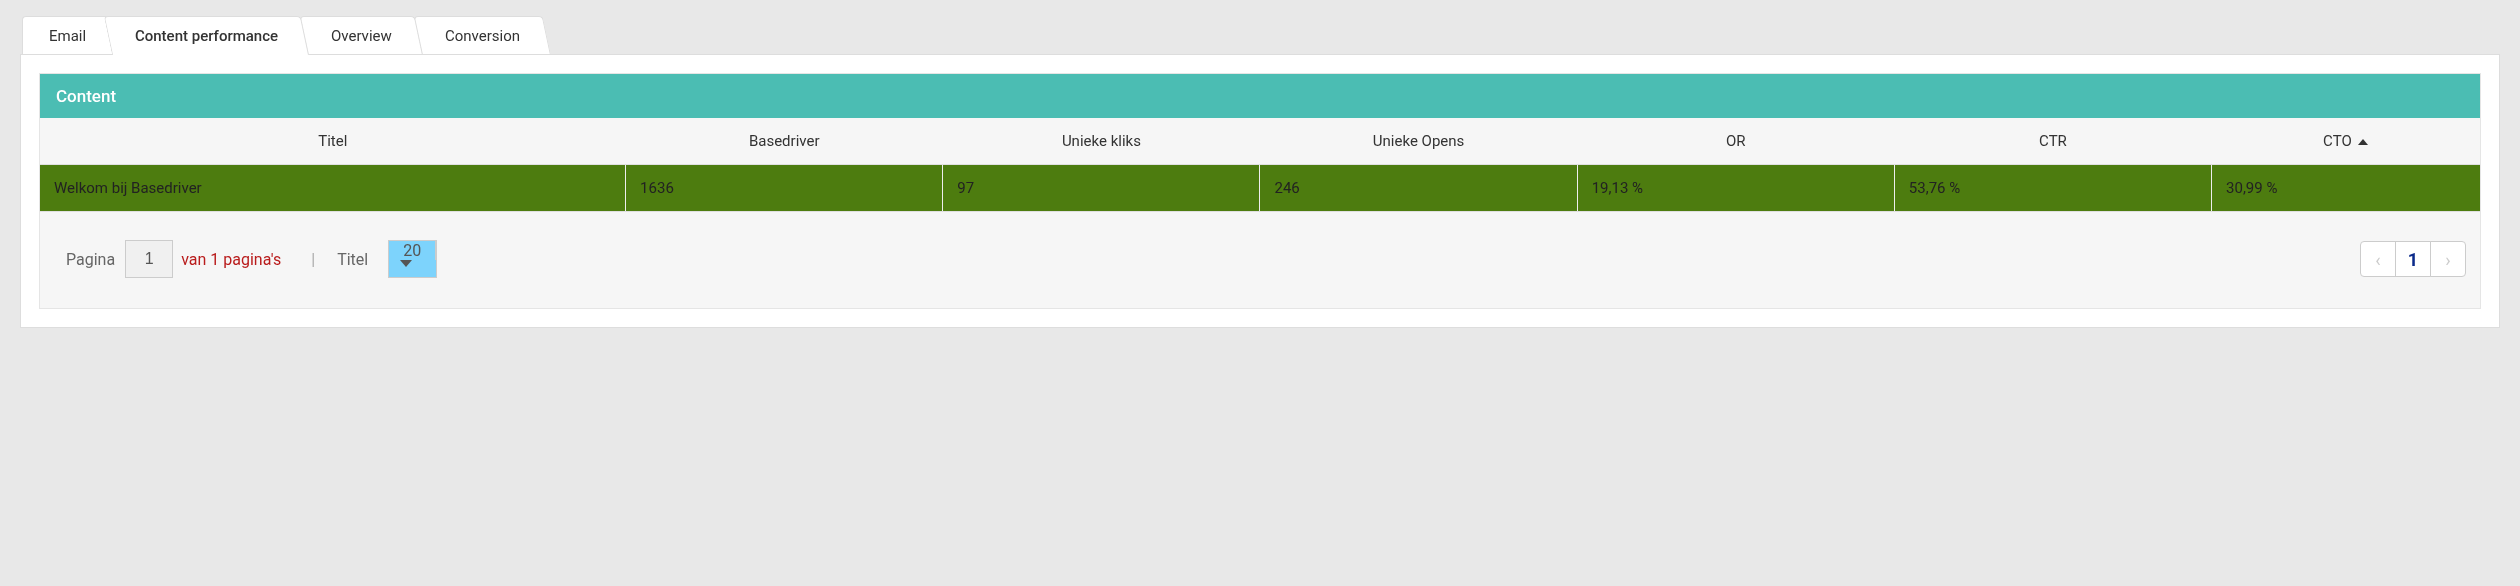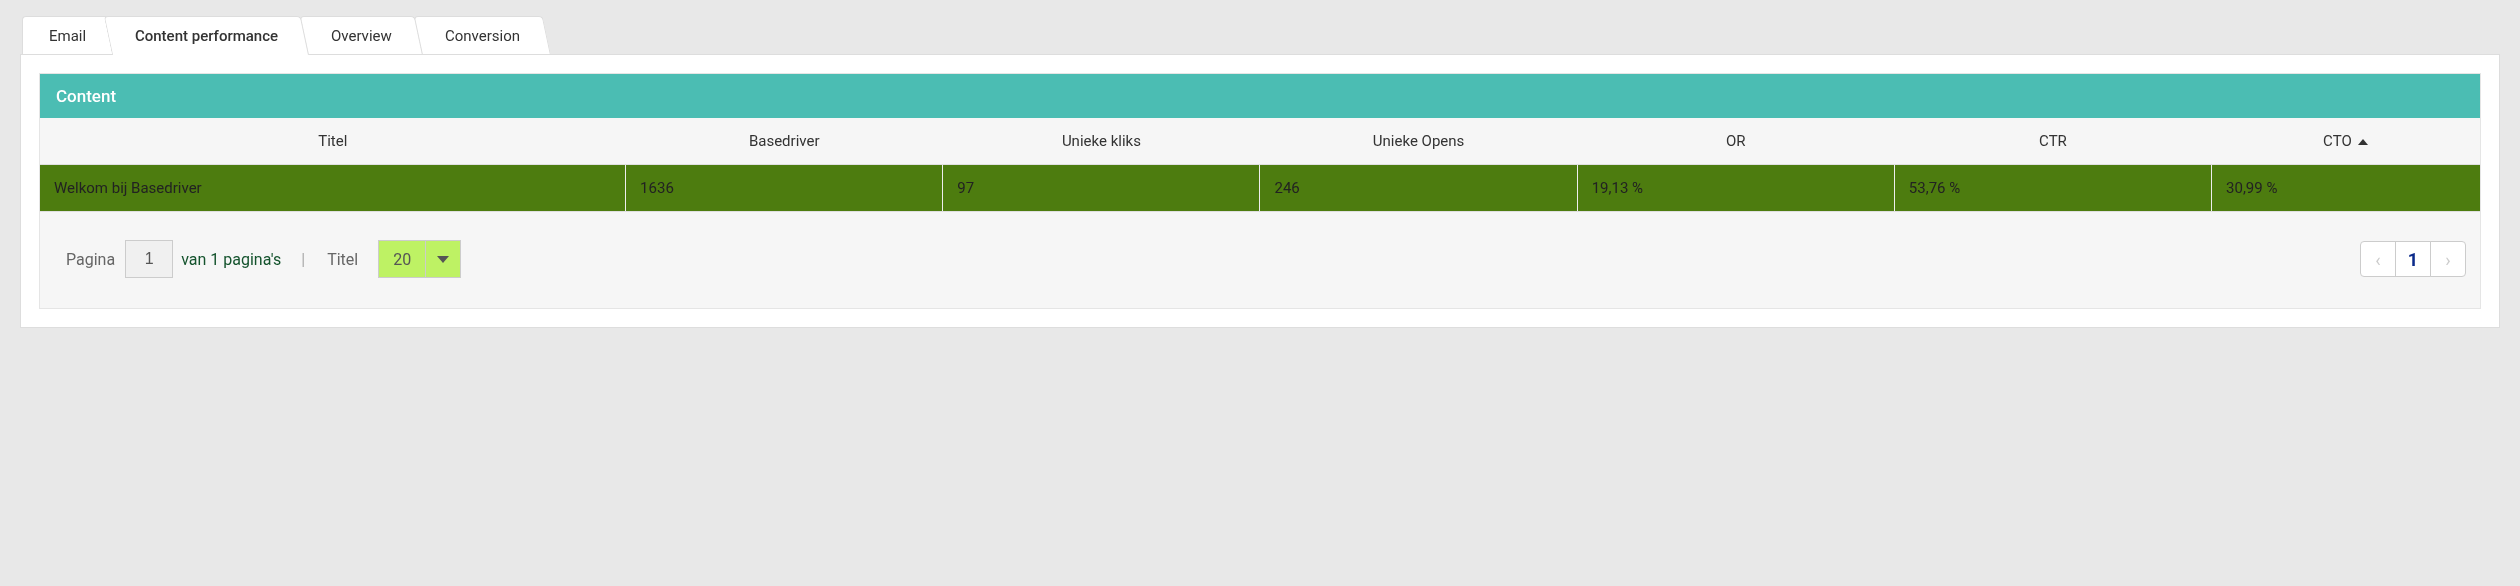--- a/index.html
+++ b/index.html
@@ -111,27 +111,28 @@
   .page-input {
     width: 48px;
     height: 38px;
     text-align: center;
     border: 1px solid #ccc;
     background: #f0f0f0;
     font-size: 16px;
     color: #555;
     margin-right: 8px;
   }
-  .of-pages { color:#14532d; margin-right: 10px; }
+  .of-pages { color:#b91c1c; margin-right: 20px; }
   .divider { color:#aaa; margin: 0 10px; }
   .show-select {
     display: inline-flex;
     border: 1px solid #ccc;
     height: 38px;
-    background: #bef264;
+    background: #7dd3fc;
+    flex-direction: column;
   }
   .show-select .val {
     padding: 0 14px;
     display:flex; align-items:center;
     border-right: 1px solid #ccc;
     font-size: 16px;
   }
   .show-select .caret {
     width: 34px;
     display:flex; align-items:center; justify-content:center;

